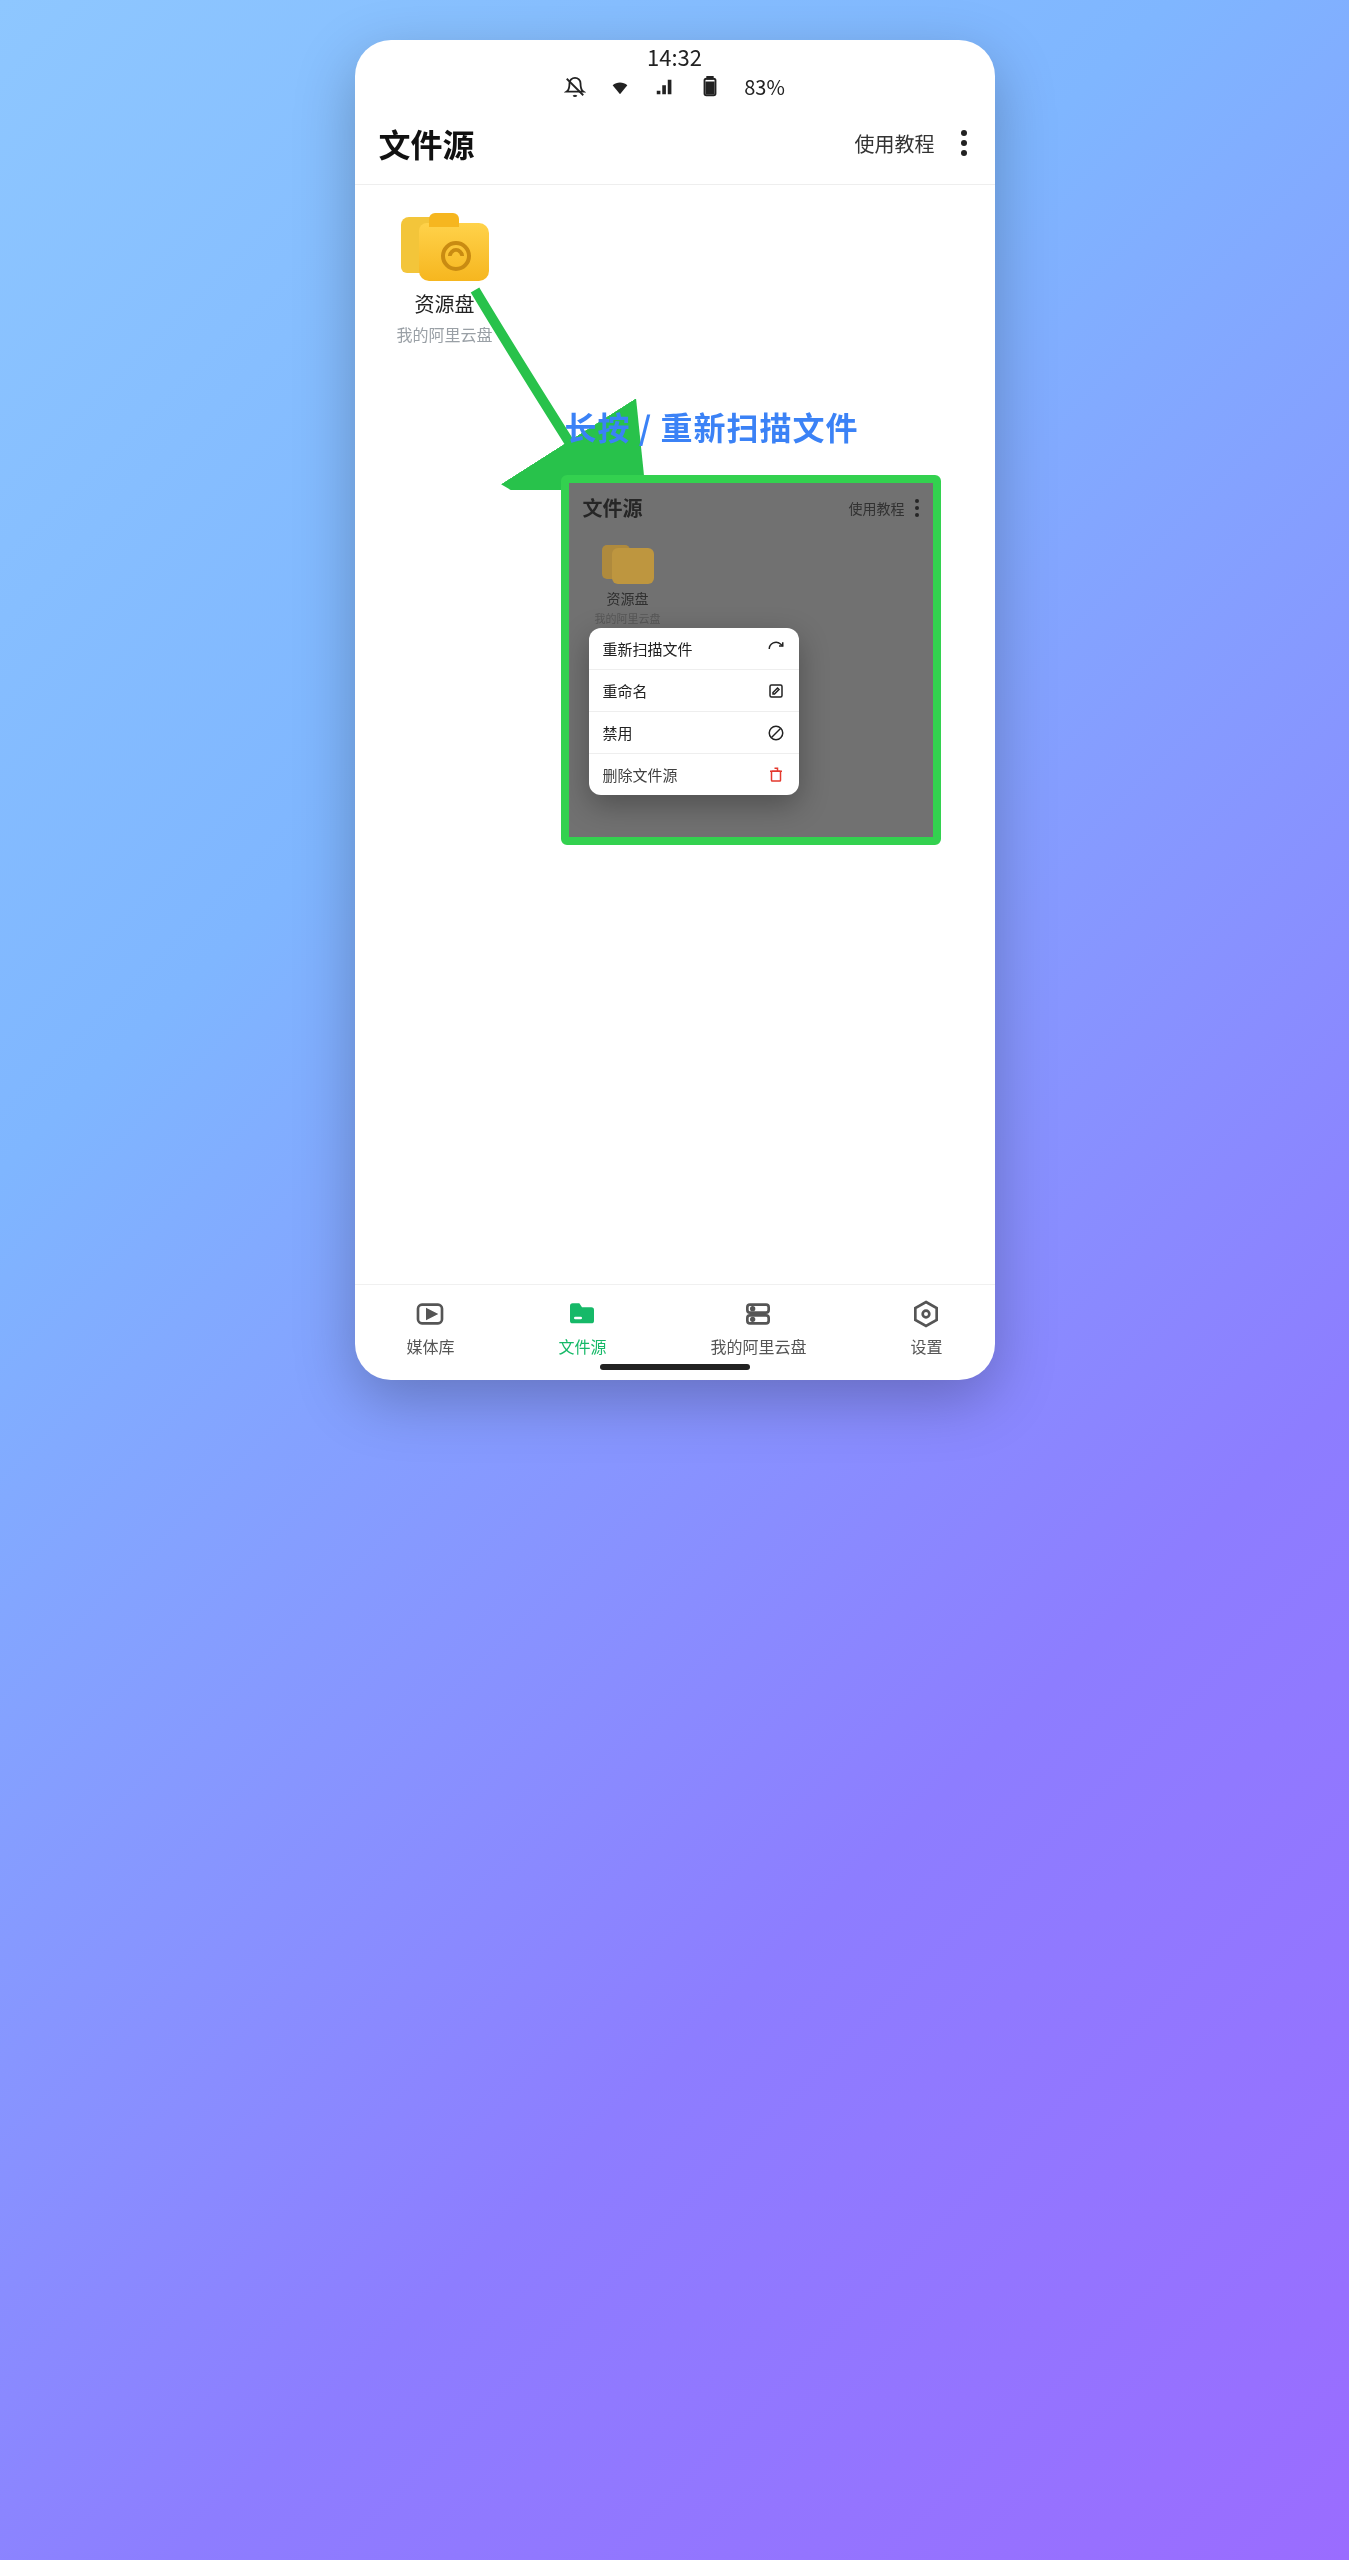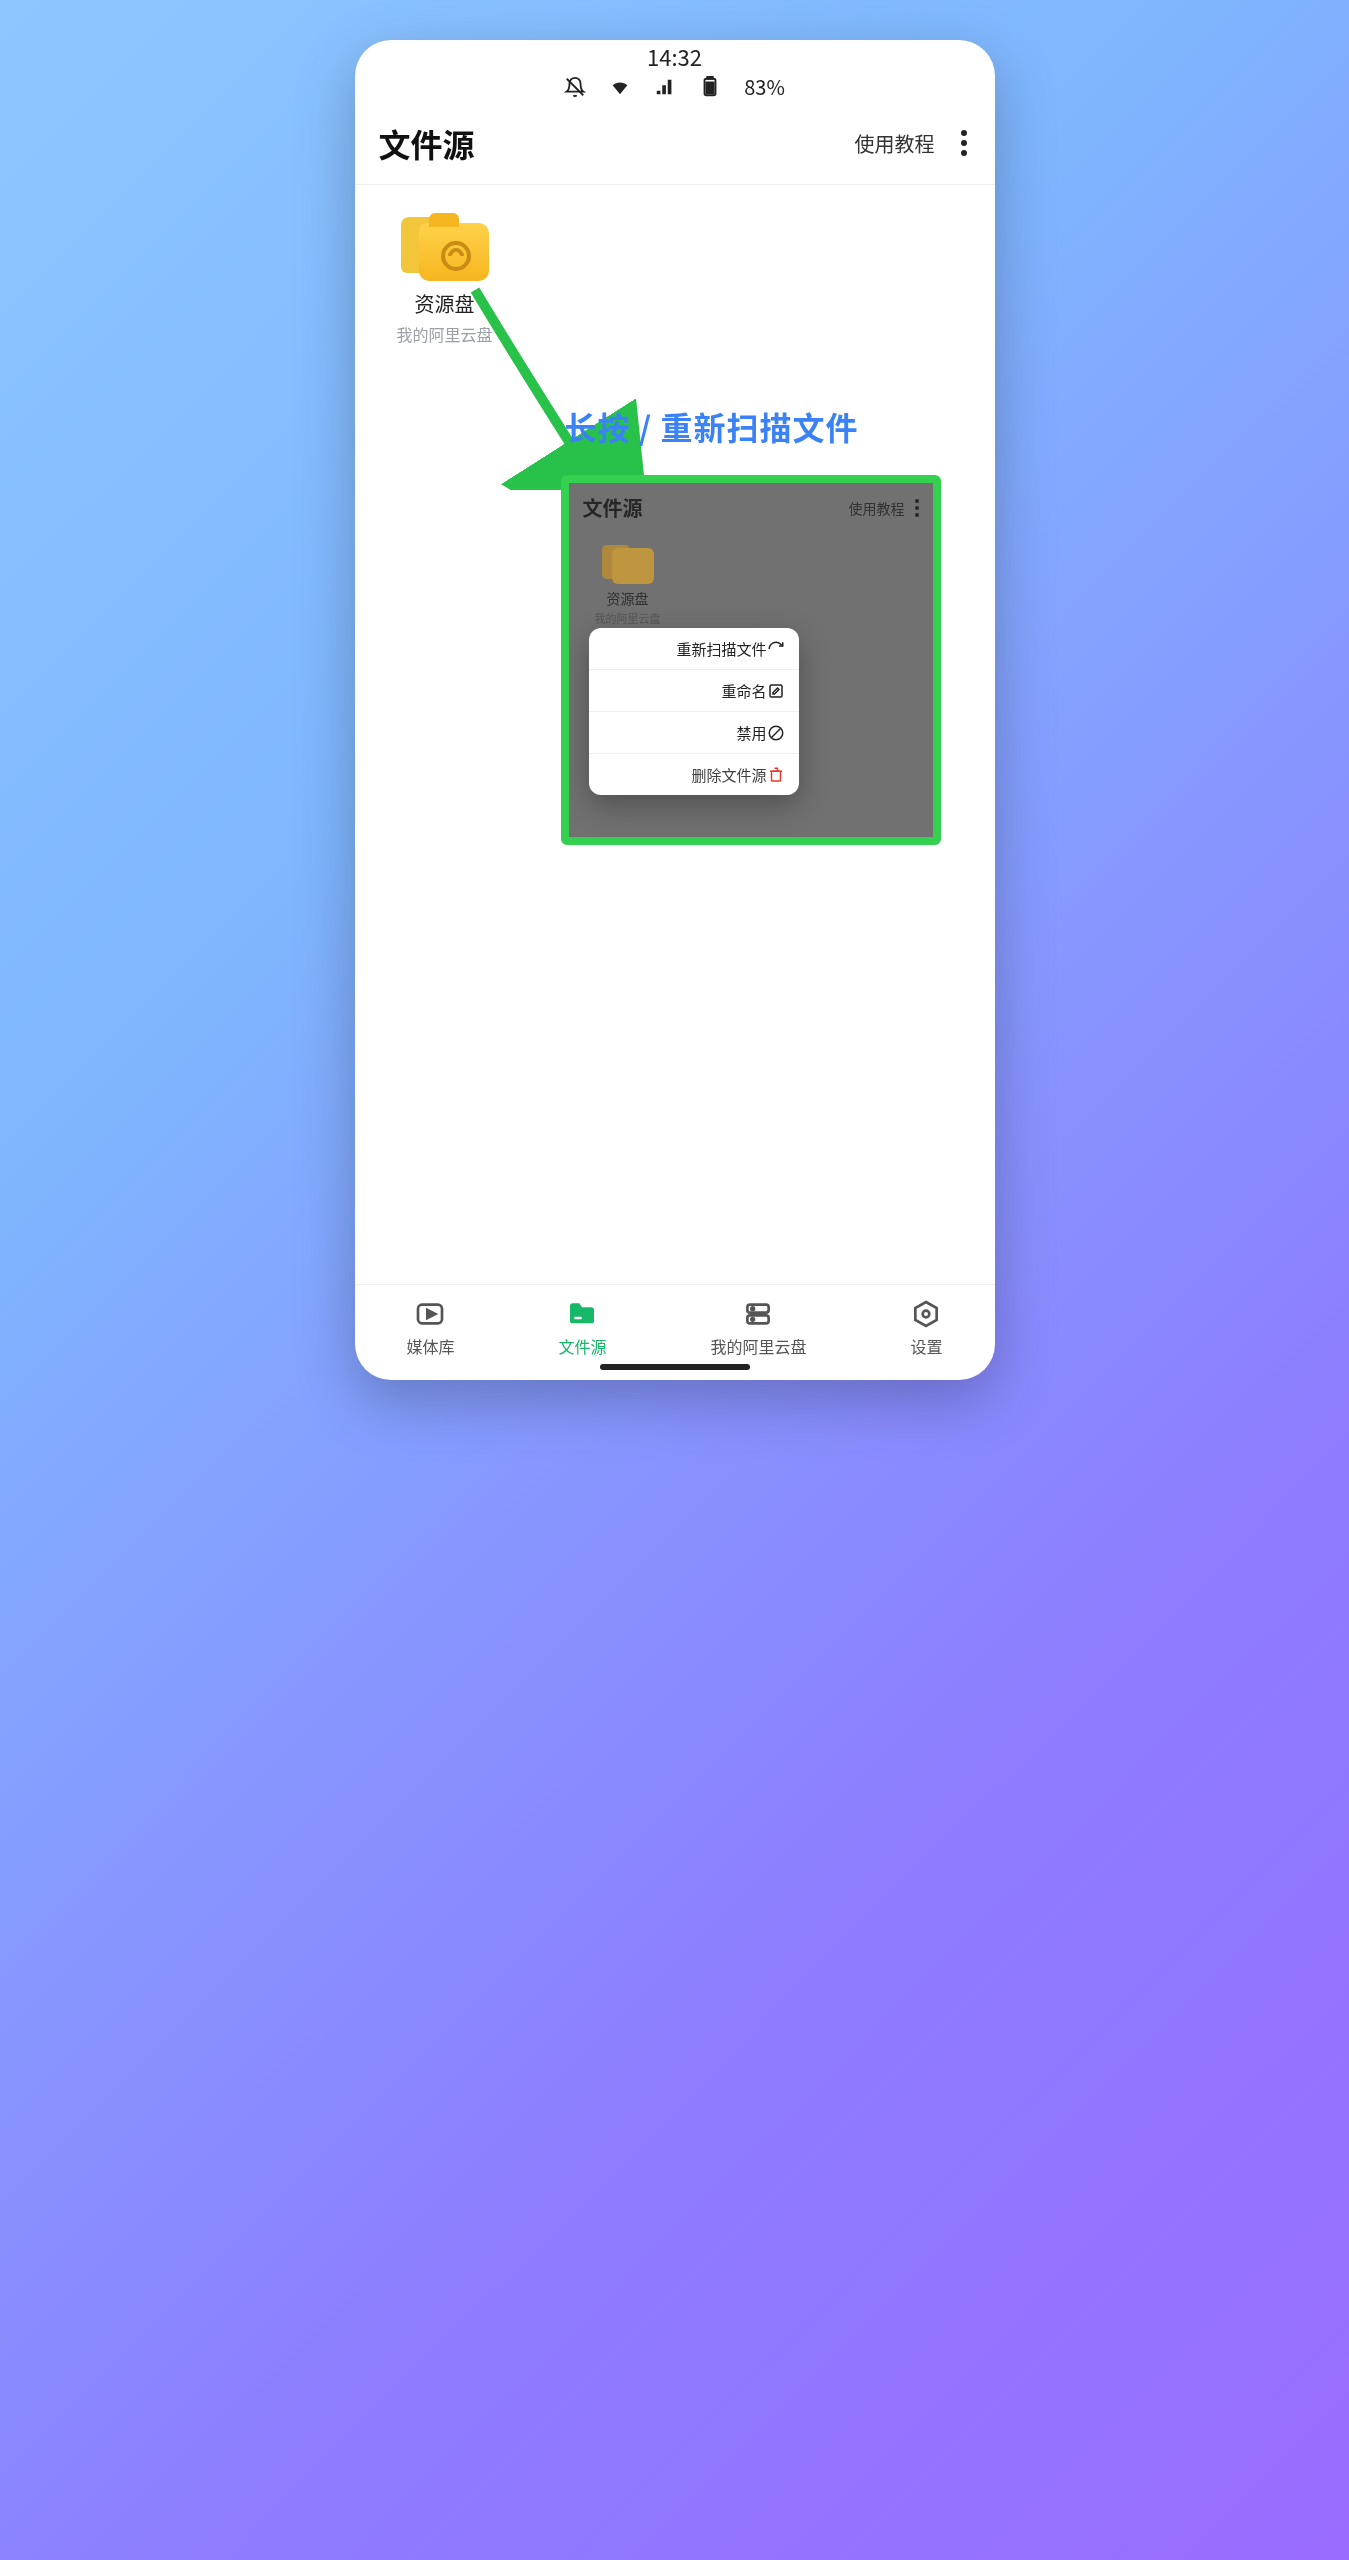--- a/index.html
+++ b/index.html
@@ -114,21 +114,21 @@
   .inset-ficon .ff { position:absolute; right:0; top:8px; width:42px; height:36px; background:#e8b74e; border-radius:6px; }
   .inset-ft { font-size:14px; color:#3a3a3a; }
   .inset-fs { font-size:11px; color:#6b6b6b; margin-top:2px; }
   
   .ctx {
     position:absolute; left:20px; top:145px; width:210px;
     background:#fff; border-radius:12px; box-shadow: 0 10px 30px rgba(0,0,0,.3);
     overflow:hidden;
   }
   .ctx-row {
-    display:flex; align-items:center; justify-content:flex-end;
+    display:flex; align-items:center; justify-content:space-between;
     padding:10px 14px; font-size:15px; color:#222;
     border-bottom:1px solid #eee;
   }
   .ctx-row:last-child { border-bottom:none; }
   .ctx-row.danger { color:#404040; }
   .ctx-row svg { width:18px; height:18px; }
   .ctx-row.danger svg path, .ctx-row.danger svg rect { stroke:#e4392e; }
 
   
   .bottomnav {

